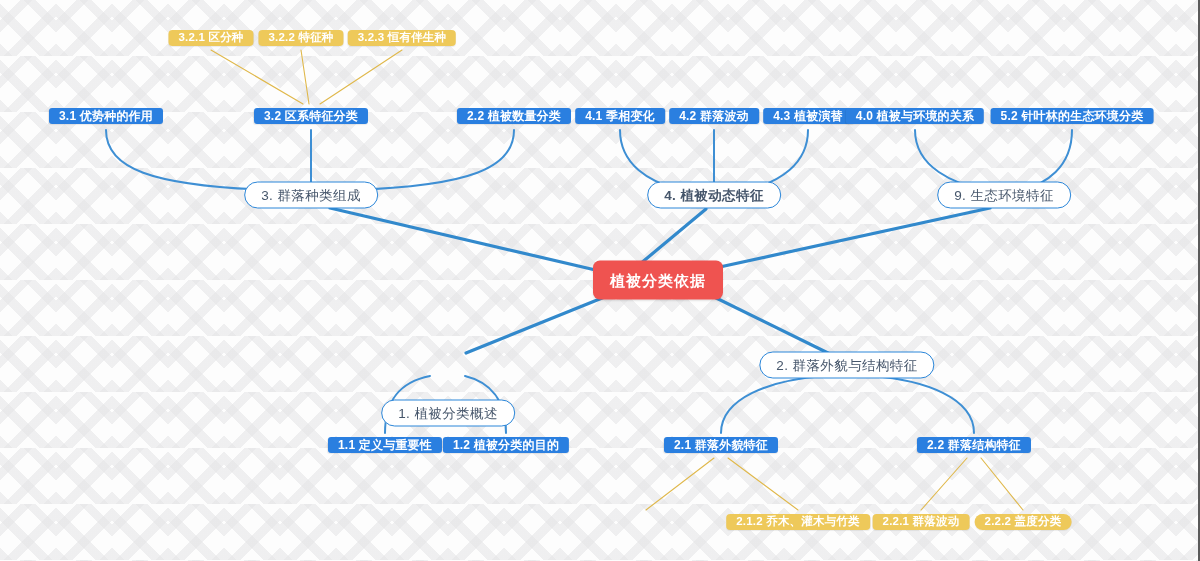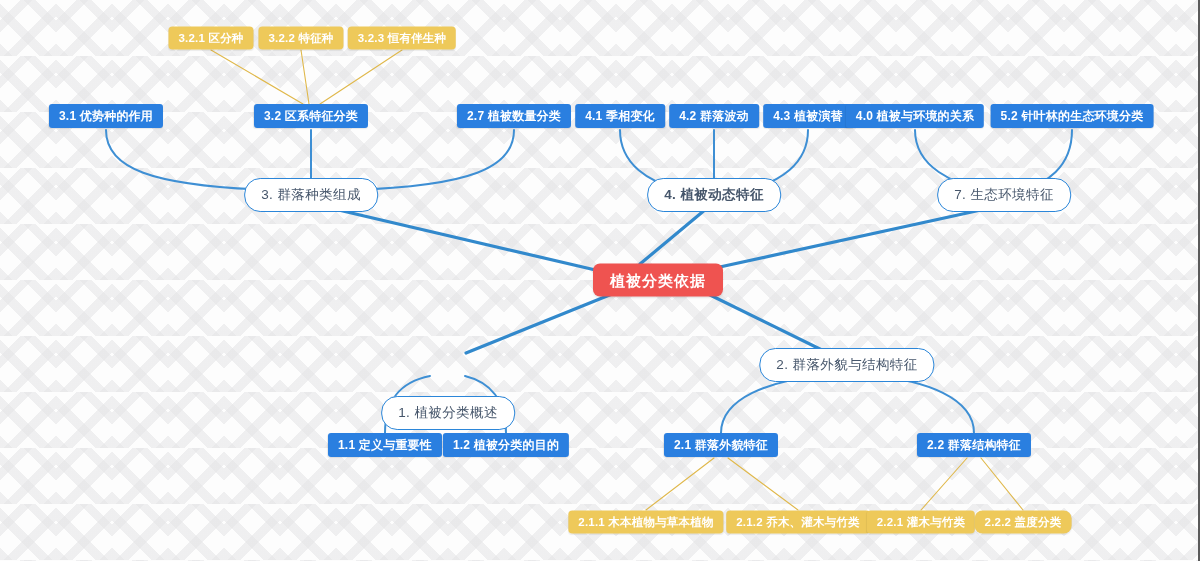--- a/index.html
+++ b/index.html
@@ -57,59 +57,59 @@
   }
 
   
   .node.root {
     background: #ef5350;
     color: #ffffff;
     font-size: 15px;
     font-weight: bold;
     border-radius: 7px;
     padding: 0 17px;
-    height: 33px;
+    height: 39px;
     letter-spacing: 1px;
     box-shadow: 0 1px 2px rgba(0,0,0,0.10);
   }
 
   
   .node.branch {
     background: #ffffff;
     color: #46566b;
     font-size: 13.5px;
     border: 1.4px solid #2b86d9;
     border-radius: 16px;
     padding: 0 16px;
-    height: 34px;
+    height: 27px;
     letter-spacing: 0.4px;
   }
 
   
   .node.blue {
     background: #2a7fe0;
     color: #ffffff;
     font-size: 12px;
     font-weight: bold;
     border-radius: 3px;
     padding: 0 10px;
-    height: 24px;
+    height: 16px;
     letter-spacing: 0.2px;
     box-shadow: 0 1px 1px rgba(0,0,0,0.08);
   }
 
   
   .node.yellow {
     background: #eec95a;
     color: #ffffff;
     font-size: 11.5px;
     font-weight: bold;
     border-radius: 4px;
     padding: 0 10px;
-    height: 23px;
+    height: 16px;
     letter-spacing: 0.2px;
     box-shadow: 0 1px 1px rgba(0,0,0,0.07);
   }
 </style>
 </head>
 <body>
 
 <div id="canvas">
   <svg id="edges" viewBox="0 0 1200 561" xmlns="http://www.w3.org/2000/svg">
 
@@ -149,37 +149,36 @@
       <line x1="798" y1="510" x2="728" y2="458"></line>
       <line x1="921" y1="510" x2="967" y2="458"></line>
       <line x1="1023" y1="510" x2="981" y2="458"></line>
     </g>
   </svg>
 
   <div class="node root" style="left:658px; top:280px;">植被分类依据</div>
 
   <div class="node branch" style="left:311px; top:195px;">3. 群落种类组成</div>
   <div class="node branch" style="left:714px; top:195px;font-weight:bold;">4. 植被动态特征</div>
-  <div class="node branch" style="left:1004px; top:195px;">7. 生态环境特征</div>
+  <div class="node branch" style="left:1004px; top:195px;">9. 生态环境特征</div>
   <div class="node branch" style="left:448px; top:365px;margin-top:48px;">1. 植被分类概述</div>
   <div class="node branch" style="left:847px; top:365px;">2. 群落外貌与结构特征</div>
 
   <div class="node blue" style="left:106px; top:116px;">3.1 优势种的作用</div>
   <div class="node blue" style="left:311px; top:116px;">3.2 区系特征分类</div>
-  <div class="node blue" style="left:514px; top:116px;">2.7 植被数量分类</div>
+  <div class="node blue" style="left:514px; top:116px;">2.2 植被数量分类</div>
   <div class="node blue" style="left:620px; top:116px;">4.1 季相变化</div>
   <div class="node blue" style="left:714px; top:116px;">4.2 群落波动</div>
   <div class="node blue" style="left:808px; top:116px;">4.3 植被演替</div>
   <div class="node blue" style="left:915px; top:116px;">4.0 植被与环境的关系</div>
   <div class="node blue" style="left:1072px; top:116px;">5.2 针叶林的生态环境分类</div>
   <div class="node blue" style="left:385px; top:445px;">1.1 定义与重要性</div>
   <div class="node blue" style="left:506px; top:445px;">1.2 植被分类的目的</div>
   <div class="node blue" style="left:721px; top:445px;">2.1 群落外貌特征</div>
   <div class="node blue" style="left:974px; top:445px;">2.2 群落结构特征</div>
 
   <div class="node yellow" style="left:211px; top:38px;">3.2.1 区分种</div>
   <div class="node yellow" style="left:301px; top:38px;">3.2.2 特征种</div>
   <div class="node yellow" style="left:402px; top:38px;">3.2.3 恒有伴生种</div>
-  <div class="node yellow" style="left:646px; top:522px;">2.1.1 木本植物与草本植物</div>
   <div class="node yellow" style="left:798px; top:522px;text-align:right;">2.1.2 乔木、灌木与竹类</div>
-  <div class="node yellow" style="left:921px; top:522px;">2.2.1 灌木与竹类</div>
+  <div class="node yellow" style="left:921px; top:522px;">2.2.1 群落波动</div>
   <div class="node yellow" style="left:1023px; top:522px;border-radius:8px;">2.2.2 盖度分类</div>
 </div>
 
 </body></html>

